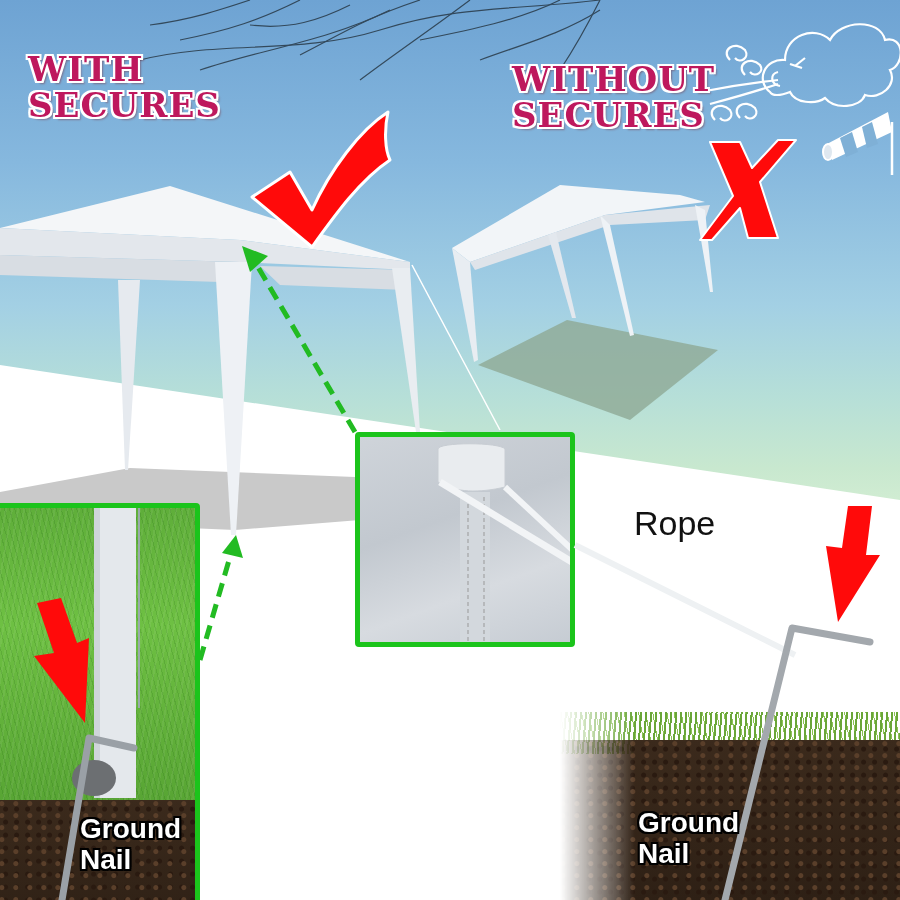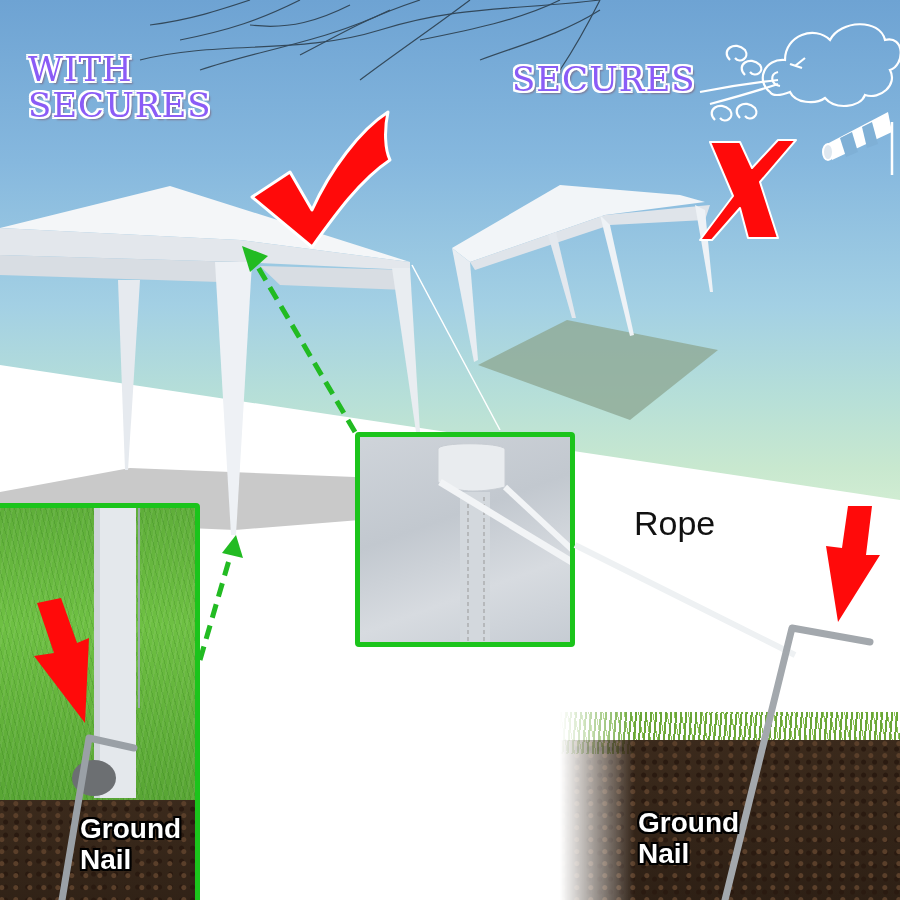--- a/index.html
+++ b/index.html
@@ -11,22 +11,22 @@
     }
     .ground-white {
       position: absolute; left: 0; top: 0; width: 900px; height: 900px;
       background: #ffffff;
       clip-path: polygon(0 365px, 900px 500px, 900px 900px, 0 900px);
     }
     svg.full { position: absolute; left: 0; top: 0; width: 900px; height: 900px; }
     .label-red {
       position: absolute;
       font-family: "DejaVu Serif", serif;
-      font-weight: normal;
-      color: #8b5cf6;
+      font-weight: bold;
+      color: #be185d;
       letter-spacing: 1px;
       line-height: 1.05;
       text-shadow:
         2px 0 0 #fff, -2px 0 0 #fff, 0 2px 0 #fff, 0 -2px 0 #fff,
         2px 2px 0 #fff, -2px -2px 0 #fff, 2px -2px 0 #fff, -2px 2px 0 #fff,
         3px 3px 2px rgba(120,0,0,0.35);
       text-transform: uppercase;
     }
     .label-red .big { font-size: 34px; }
     .with-label { left: 28px; top: 52px; }
@@ -206,20 +206,21 @@
     <line x1="575" y1="545" x2="795" y2="655" stroke="#eef1f3" stroke-width="6"></line>
     <path d="M725 900 L792 628 L870 642" fill="none" stroke="#a3a8ad" stroke-width="7" stroke-linejoin="round" stroke-linecap="round"></path>
     <polygon points="848,506 872,506 866,555 880,555 838,622 826,546 842,548" fill="#ff0a0a"></polygon>
   </svg>
 
   <div class="label-red with-label">
     <div class="big">With</div>
     <div class="big">Secures</div>
   </div>
   <div class="label-red without-label">
+    <div class="big">Without</div>
     <div class="big">Secures</div>
   </div>
   <div class="rope-label">Rope</div>
   <div class="nail-label nail-left">
     <div>Ground</div>
     <div>Nail</div>
   </div>
   <div class="nail-label nail-right">
     <div>Ground</div>
     <div>Nail</div>

